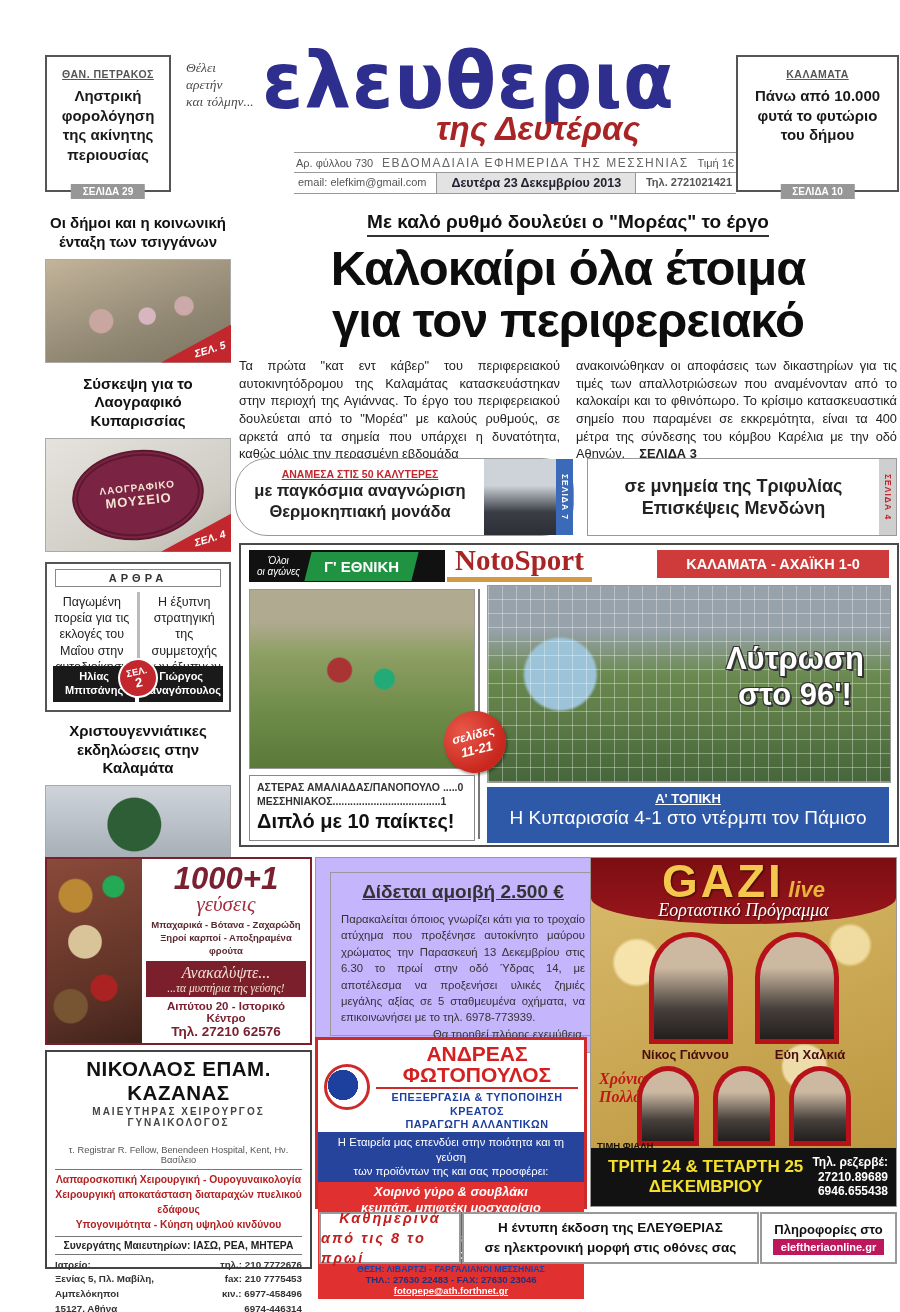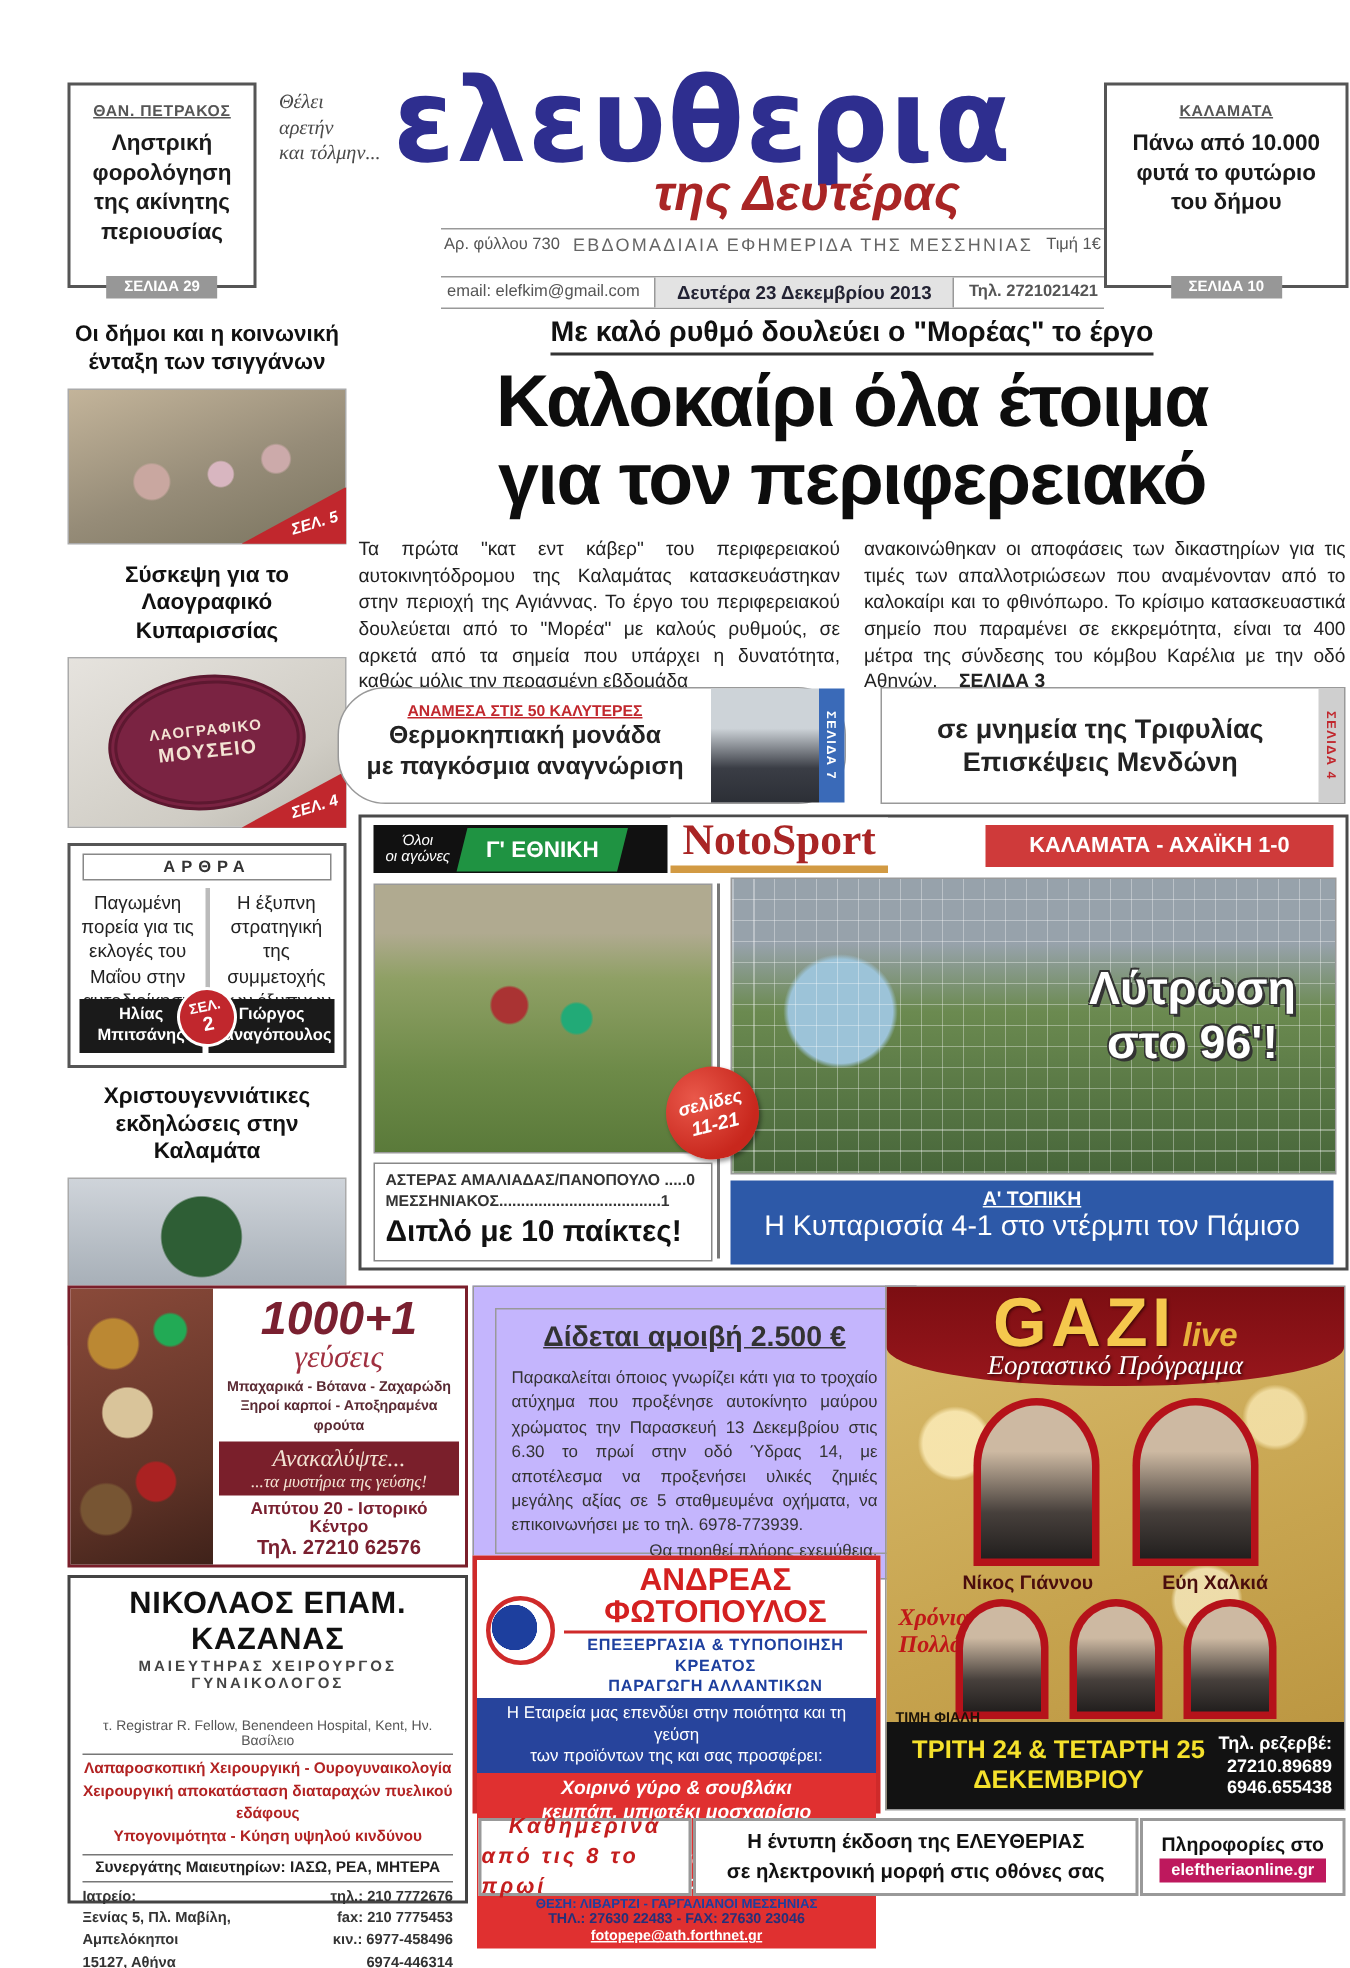--- a/index.html
+++ b/index.html
@@ -19,21 +19,21 @@
               padding:2px 12px;white-space:nowrap;}
 
   
   .motto{font-family:"Liberation Serif",serif;font-style:italic;font-size:13.5px;
          color:#4a4a4a;line-height:1.25;}
   .logo-main{font-size:74px;font-weight:800;color:#2e2e8f;letter-spacing:1px;
              line-height:.9;font-family:"DejaVu Sans",sans-serif;transform:scaleY(1.05);}
   .logo-sub{font-size:33px;font-weight:bold;font-style:italic;color:#a92525;}
   .info-strip{font-size:11px;color:#555;}
   .info-row1{display:flex;justify-content:space-between;align-items:center;
-             border-top:1.5px solid #999;padding:3px 2px 14px;}
+             border-top:1.5px solid #999;padding:3px 2px 2px;}
   .info-sub{letter-spacing:1.5px;font-size:12px;color:#666;}
   .info-row2{display:flex;justify-content:space-between;align-items:stretch;
              border-top:1.5px solid #999;border-bottom:1.5px solid #999;}
   .info-row2 > div{padding:3px 4px;}
   .info-date{background:#e3e3e3;border-left:1.5px solid #999;border-right:1.5px solid #999;
              font-weight:bold;color:#223;font-size:12.5px;padding:3px 14px !important;}
 
   
   .side-title{font-size:15px;font-weight:bold;line-height:1.25;text-align:center;color:#111;}
   .photo{position:relative;border:1px solid #aaa;}
@@ -297,26 +297,26 @@
   <div class="abs ctr" style="left:239px;top:211px;width:658px;">
     <span class="kicker">Με καλό ρυθμό δουλεύει ο "Μορέας" το έργο</span>
     <div class="headline" style="margin-top:6px;">Καλοκαίρι όλα έτοιμα</div>
     <div class="headline">για τον περιφερειακό</div>
     <div class="lead-body">
       <p class="lead-col" style="margin:0;">Τα πρώτα "κατ εντ κάβερ" του περιφερειακού αυτοκινητόδρομου της Καλαμάτας κατασκευάστηκαν στην περιοχή της Αγιάννας. Το έργο του περιφερειακού δουλεύεται από το "Μορέα" με καλούς ρυθμούς, σε αρκετά από τα σημεία που υπάρχει η δυνατότητα, καθώς μόλις την περασμένη εβδομάδα</p>
       <p class="lead-col" style="margin:0;"><span>ανακοινώθηκαν οι αποφάσεις των δικαστηρίων για τις τιμές των απαλλοτριώσεων που αναμένονταν από το καλοκαίρι και το φθινόπωρο. Το κρίσιμο κατασκευαστικά σημείο που παραμένει σε εκκρεμότητα, είναι τα 400 μέτρα της σύνδεσης του κόμβου Καρέλια με την οδό Αθηνών.</span>&nbsp;&nbsp;&nbsp;&nbsp;<span class="pref">ΣΕΛΙΔΑ 3</span></p>
     </div>
   </div>
 
-  <div class="abs banner" style="left:225px;top:458px;width:337px;height:76px;border-radius:32px;">
+  <div class="abs banner" style="left:235px;top:458px;width:337px;height:76px;border-radius:32px;">
     <div class="ctr" style="flex:1;padding-top:9px;">
       <div class="ban-kicker">ΑΝΑΜΕΣΑ ΣΤΙΣ 50 ΚΑΛΥΤΕΡΕΣ</div>
       <div class="ban-title">
+        <div>με παγκόσμια αναγνώριση</div>
         <div>Θερμοκηπιακή μονάδα</div>
-        <div>με παγκόσμια αναγνώριση</div>
       </div>
     </div>
     <div class="ph-man"></div>
     <div class="vstrip strip-blue">
         <span>ΣΕΛΙΔΑ 7</span>
       </div>
   </div>
   <div class="abs banner" style="left:587px;top:458px;width:308px;height:76px;">
     <div class="ctr" style="flex:1;display:flex;flex-direction:column;justify-content:center;">
       <div class="ban-title" style="font-size:18px;">

